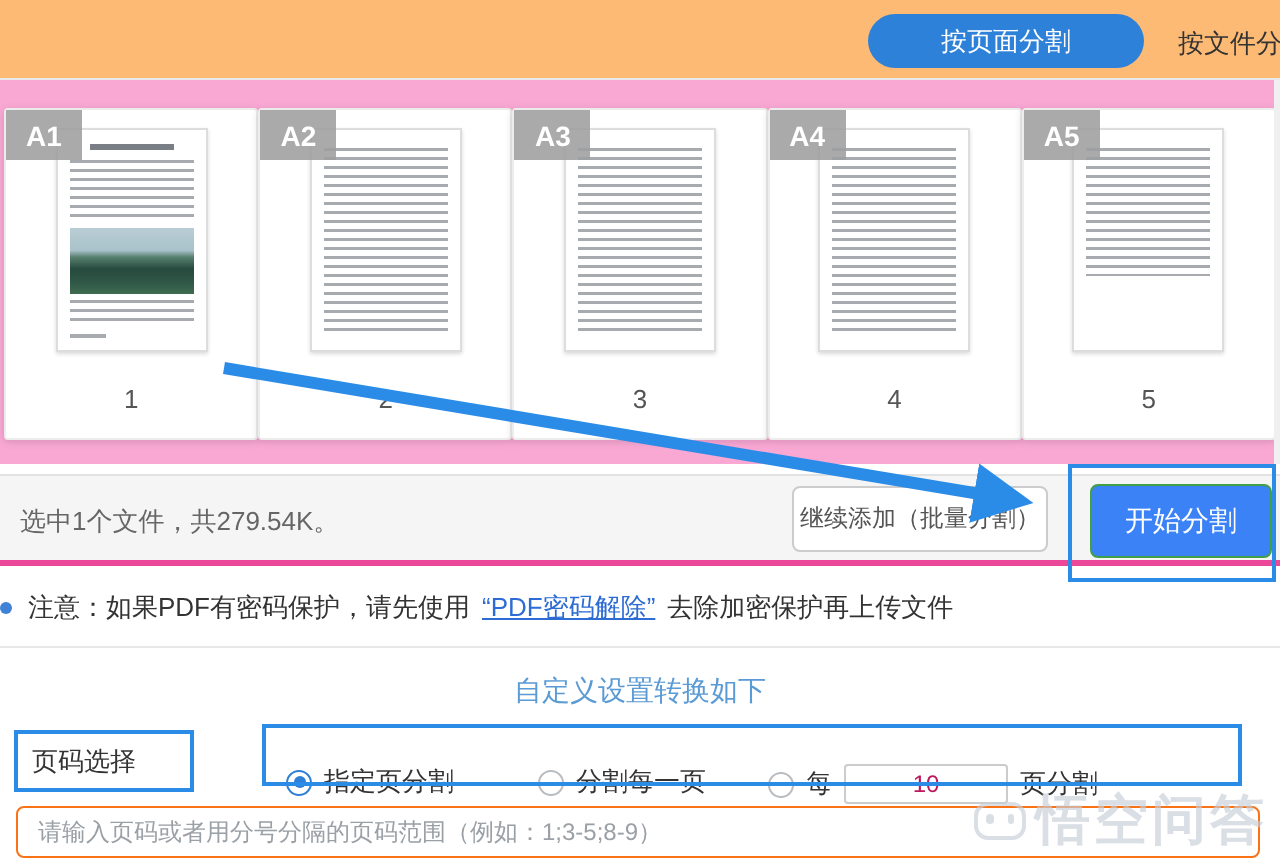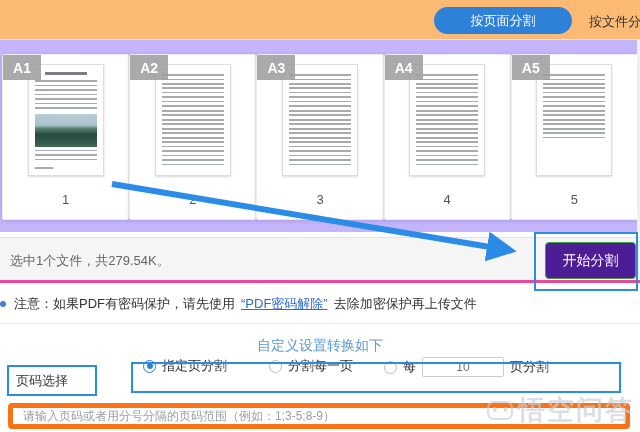--- a/index.html
+++ b/index.html
@@ -7,21 +7,21 @@
     width:640px;height:432px;position:relative;overflow:hidden;
     background:#fff;color:#333;
     font-family:"Liberation Sans","DejaVu Sans",sans-serif;
   }
   
   .header{position:absolute;top:0;left:0;right:0;height:39px;background:#fdba74;border-bottom:1px solid #e8e8e8}
   .pill-btn{position:absolute;top:7px;left:434px;width:138px;height:27px;border-radius:14px;
     background:#2e81d9;color:#fff;font-size:13px;display:flex;align-items:center;justify-content:center;cursor:pointer}
   .file-split{position:absolute;top:13px;left:589px;font-size:13px;color:#333;white-space:nowrap;cursor:pointer}
   
-  .thumbs{position:absolute;top:40px;left:0;right:0;height:192px;background:#c4b5fd;
+  .thumbs{position:absolute;top:40px;left:0;right:0;height:192px;background:#f9a8d4;
     display:flex;padding:14px 2px 0;box-sizing:border-box}
   .card{flex:1;height:164px;background:#fff;border:1px solid #ececec;border-radius:2px;
     box-shadow:0 1px 4px rgba(0,0,0,.14);position:relative}
   .badge{position:absolute;top:0;left:0;width:38px;height:25px;background:rgba(158,158,158,.88);
     color:#fff;font-weight:bold;font-size:14px;display:flex;align-items:center;justify-content:center}
   .page{width:76px;height:112px;margin:9px auto 0;background:#fff;border:1px solid #ddd;
     box-shadow:0 1px 2px rgba(0,0,0,.15);padding:7px 6px;box-sizing:border-box}
   .title-line{height:3px;background:#7a7f85;width:68%;margin:0 auto 5px}
   .lines{background:repeating-linear-gradient(to bottom,#a7abb0 0,#a7abb0 1.5px,transparent 1.5px,transparent 4.5px)}
   .l1{height:31px}
@@ -33,43 +33,43 @@
   .short-line{width:30%;height:2px;background:#a7abb0;margin-top:4px}
   .pagenum{position:absolute;bottom:12px;width:100%;text-align:center;font-size:13px;color:#555}
   .edge-scroll{position:absolute;top:40px;right:0;width:3px;height:192px;background:#f0f0f0}
   
   .action-bar{position:absolute;top:237px;left:0;right:0;height:46px;background:#f5f5f5;
     border-top:1px solid #e2e2e2;border-bottom:3px solid #ec4899;box-sizing:border-box}
   .sel-text{position:absolute;left:10px;top:14px;font-size:13px;color:#666}
   .btn-continue{position:absolute;left:396px;top:5px;width:128px;height:33px;background:#fff;
     border:1px solid #ccc;border-radius:4px;font-size:12px;color:#555;
     display:flex;align-items:center;justify-content:center;cursor:pointer;box-sizing:border-box}
-  .btn-start{position:absolute;left:545px;top:4px;width:91px;height:37px;background:#4c1d95;
+  .btn-start{position:absolute;left:545px;top:4px;width:91px;height:37px;background:#3b82f6;
     border:1px solid #41a047;border-radius:4px;color:#fff;font-size:14px;
     display:flex;align-items:center;justify-content:center;cursor:pointer;box-sizing:border-box}
   
   .note-row{position:absolute;top:284px;left:0;right:0;height:40px;background:#fff;
     border-bottom:1px solid #e8e8e8;display:flex;align-items:center;padding-left:0;font-size:13px;box-sizing:border-box}
   .bullet{width:6px;height:6px;border-radius:50%;background:#3f82d6;margin-right:8px;flex:0 0 auto}
   .note-link{color:#2c6cd4;text-decoration:underline;margin:0 6px;cursor:pointer;white-space:nowrap}
   
   .settings-heading{position:absolute;top:337px;left:0;width:100%;text-align:center;
     font-size:14px;color:#5b9bd5}
   .page-select-label{position:absolute;left:16px;top:372px;font-size:13px;color:#333}
-  .radio-item{position:absolute;top:357px;display:flex;align-items:center;font-size:13px;color:#333;cursor:pointer}
+  .radio-item{position:absolute;top:382px;display:flex;align-items:center;font-size:13px;color:#333;cursor:pointer}
   .r1{left:143px}.r2{left:269px}.r3{left:384px}
   .radio{width:13px;height:13px;border-radius:50%;border:1px solid #b9bcc0;background:#fff;
     margin-right:6px;box-sizing:border-box;position:relative;flex:0 0 auto}
   .radio.checked{border-color:#2e7fd8}
   .radio.checked::after{content:"";position:absolute;left:2.5px;top:2.5px;width:6px;height:6px;
     border-radius:50%;background:#2e7fd8}
   .num-input{width:82px;height:20px;border:1px solid #ccc;border-radius:2px;margin:0 6px;
-    text-align:center;font-size:12px;color:#737373;box-sizing:border-box;outline:none;background:#fff;
+    text-align:center;font-size:12px;color:#be185d;box-sizing:border-box;outline:none;background:#fff;
     font-family:"Liberation Sans","DejaVu Sans",sans-serif}
-  .range-input{position:absolute;left:8px;top:403px;width:622px;height:26px;border:5px solid #f97316;
+  .range-input{position:absolute;left:8px;top:403px;width:622px;height:26px;border:1px solid #f97316;
     border-radius:4px;padding:0 10px;font-size:12px;color:#666;box-sizing:border-box;outline:none;
     font-family:"Liberation Sans","DejaVu Sans",sans-serif}
   .range-input::placeholder{color:#9aa0a6}
   
   .ann{position:absolute;border:2px solid #2b8ce8;pointer-events:none;z-index:8;box-sizing:border-box}
   .ann-start{left:534px;top:232px;width:104px;height:59px}
   .ann-pagesel{left:7px;top:365px;width:90px;height:31px}
   .ann-radios{left:131px;top:362px;width:490px;height:31px}
   .arrow-svg{position:absolute;left:0;top:0;z-index:9;pointer-events:none}
   
@@ -140,20 +140,21 @@
       <div class="lines l1 full"></div>
 
     </div>
     <div class="pagenum">5</div>
   </div>
 </div>
 <div class="edge-scroll"></div>
 
 <div class="action-bar">
   <div class="sel-text">选中1个文件，共279.54K。</div>
+  <div class="btn-continue">继续添加（批量分割）</div>
   <div class="btn-start">开始分割</div>
 </div>
 
 <div class="note-row">
   <span class="bullet"></span>
   <span>注意：如果PDF有密码保护，请先使用</span>
   <a class="note-link">“PDF密码解除”</a>
   <span>去除加密保护再上传文件</span>
 </div>
 

